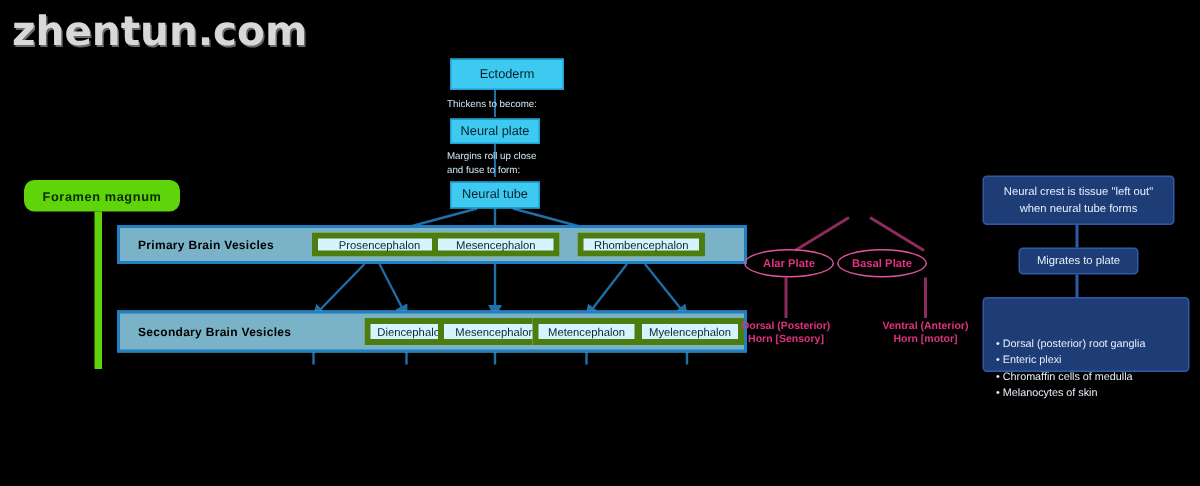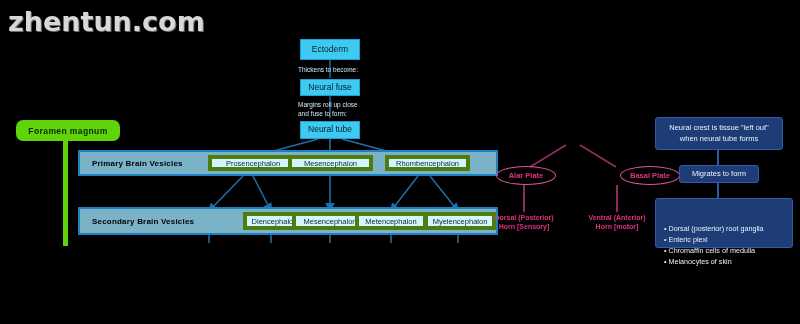--- a/index.html
+++ b/index.html
@@ -174,25 +174,25 @@
 
     <line x1="566" y1="145" x2="530" y2="167" stroke="#8e2b5e" stroke-width="2"></line>
     <line x1="580" y1="145" x2="616" y2="167" stroke="#8e2b5e" stroke-width="2"></line>
     <line x1="524" y1="185" x2="524" y2="212" stroke="#8e2b5e" stroke-width="2"></line>
     <line x1="617" y1="185" x2="617" y2="212" stroke="#8e2b5e" stroke-width="2"></line>
 
     <line x1="718" y1="150" x2="718" y2="165" stroke="#2f5aa8" stroke-width="2"></line>
     <line x1="718" y1="183" x2="718" y2="198" stroke="#2f5aa8" stroke-width="2"></line>
   </svg>
 
-  <div class="abs cyanbox" style="left:300px; top:39px; width:60px; height:21px;">Ectoderm</div>
+  <div class="abs cyanbox" style="left:300px; top:39px; width:76px; height:21px;">Ectoderm</div>
 
   <div class="abs connlabel" style="left:298px; top:66px; width:120px;">Thickens to become:</div>
 
-  <div class="abs cyanbox" style="left:300px; top:79px; width:60px; height:17px;">Neural fuse</div>
+  <div class="abs cyanbox" style="left:300px; top:79px; width:60px; height:17px;">Neural plate</div>
 
   <div class="abs connlabel" style="left:298px; top:101px; width:120px;">Margins roll up close
 and fuse to form:</div>
 
   <div class="abs cyanbox" style="left:300px; top:121px; width:60px; height:18px;">Neural tube</div>
 
   <div class="abs" id="foramen" style="left:16px; top:120px; width:104px; height:21px;">Foramen magnum</div>
   <div class="abs greenline" style="left:63px; top:141px; width:5px; height:105px;"></div>
 
   <div class="abs band" style="left:78px; top:150px; width:420px; height:26px;">
@@ -204,27 +204,27 @@
 
   <div class="abs band" style="left:78px; top:207px; width:420px; height:28px;">
     <span class="bandlabel">Secondary Brain Vesicles</span>
   </div>
   <div class="abs vbox" style="left:243px; top:212px; width:63px; height:18px;">Diencephalon</div>
   <div class="abs vbox" style="left:292px; top:212px; width:76px; height:18px;">Mesencephalon</div>
   <div class="abs vbox" style="left:355px; top:212px; width:72px; height:18px;">Metencephalon</div>
   <div class="abs vbox" style="left:424px; top:212px; width:72px; height:18px;">Myelencephalon</div>
 
   <div class="abs ellipse" style="left:496px; top:166px; width:60px; height:19px;">Alar Plate</div>
-  <div class="abs ellipse" style="left:620px; top:166px; width:60px; height:19px;">Basal Plate</div>
+  <div class="abs ellipse" style="left:558px; top:166px; width:60px; height:19px;">Basal Plate</div>
   <div class="abs pinktext" style="left:484px; top:213px; width:80px;">Dorsal (Posterior)
 Horn [Sensory]</div>
   <div class="abs pinktext" style="left:577px; top:213px; width:80px;">Ventral (Anterior)
 Horn [motor]</div>
 
   <div class="abs navybox" style="left:655px; top:117px; width:128px; height:33px;">Neural crest is tissue "left out"
 when neural tube forms</div>
-  <div class="abs navybox" style="left:679px; top:165px; width:80px; height:18px;">Migrates to form</div>
+  <div class="abs navybox" style="left:679px; top:165px; width:80px; height:18px;">Migrates to plate</div>
   <div class="abs navylist" style="left:655px; top:198px; width:138px; height:46px;">• Dorsal (posterior) root ganglia
 • Enteric plexi
 • Chromaffin cells of medulla
 • Melanocytes of skin</div>
 
 </div>
 
 </body></html>

